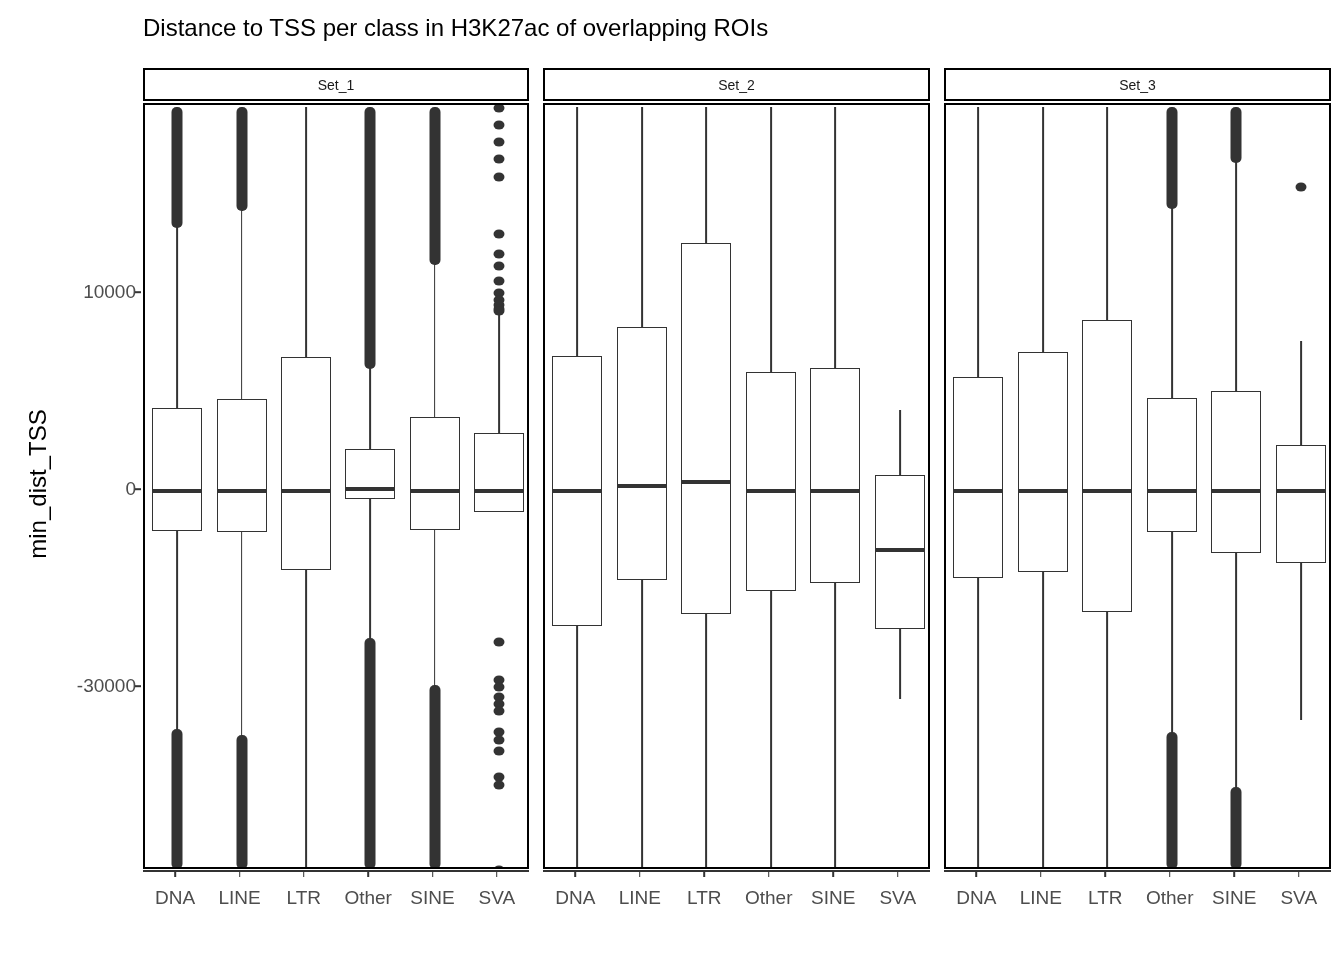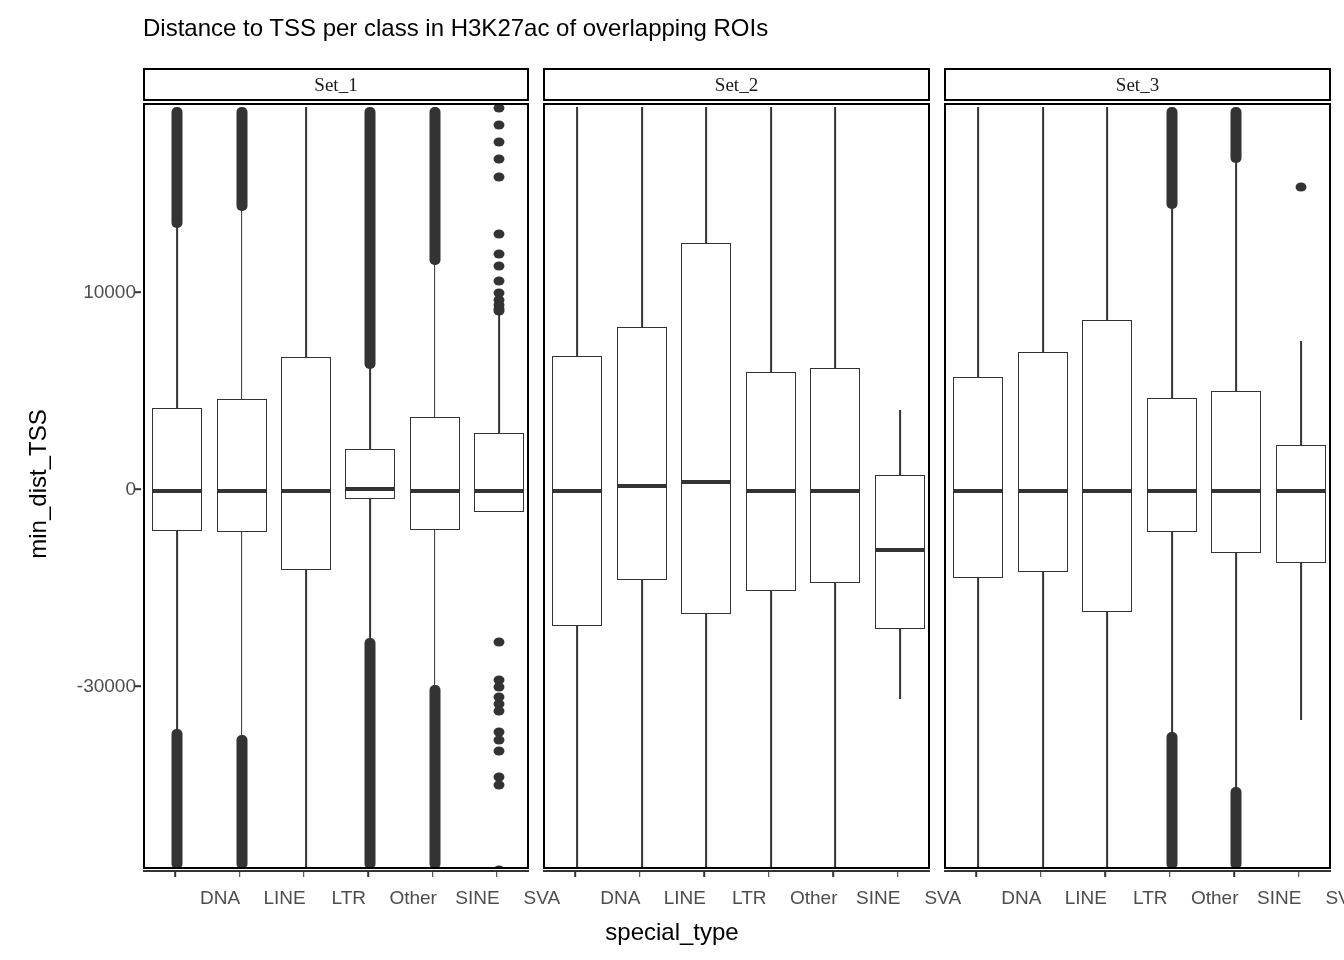--- a/index.html
+++ b/index.html
@@ -12,45 +12,44 @@
   .ylab{position:absolute;left:6px;top:0;width:40px;height:960px;}
   .ylab span{position:absolute;left:-118px;top:470px;width:300px;text-align:center;
              font-size:24px;transform:rotate(-90deg);display:block;}
   .xlab{position:absolute;left:0;top:918px;width:1344px;text-align:center;font-size:24px;}
 
   .ytick-label{position:absolute;right:0;font-size:19px;color:#4d4d4d;text-align:right;
                transform:translateY(-50%);white-space:nowrap;}
   .ytick-mark{position:absolute;width:6px;height:1.6px;background:#333;transform:translateY(-50%);}
   .xtick-mark{position:absolute;width:1.6px;height:6px;background:#333;transform:translateX(-50%);}
   .xtick-label{position:absolute;font-size:19px;color:#4d4d4d;text-align:center;
-               transform:translateX(-50%);white-space:nowrap;margin-left:45px;}
+               transform:translateX(-50%);white-space:nowrap;}
 
   .strip{position:absolute;box-sizing:border-box;border:2.2px solid #000;background:#fff;
-         display:flex;align-items:center;justify-content:center;font-size:19px;color:#1a1a1a;font-family:Liberation Serif, serif;}
+         display:flex;align-items:center;justify-content:center;font-size:14px;color:#1a1a1a;}
   .panel{position:absolute;box-sizing:border-box;border:2.2px solid #000;background:#fff;
          overflow:hidden;}
   .axisline{position:absolute;background:#333;height:1.8px;}
 
   .wh{position:absolute;width:1.8px;background:#333;transform:translateX(-50%);}
   .box{position:absolute;box-sizing:border-box;border:1.9px solid #333;background:#fff;
        transform:translateX(-50%);}
   .med{position:absolute;height:4.2px;background:#333;transform:translateX(-50%);}
   .out{position:absolute;width:11px;height:9px;border-radius:50%;background:#333;
        transform:translate(-50%,-50%);}
   .outcol{position:absolute;width:11px;background:#333;transform:translateX(-50%);border-radius:5px;}
 </style>
 </head>
 <body>
 
 <div id="root">
   <div class="title">Distance to TSS per class in H3K27ac of overlapping ROIs</div>
   <div class="ylab">
       <span>min_dist_TSS</span>
     </div>
-  <div class="xlab">special_type</div>
   <div id="plot">
       <div class="ytick-label" style="top: 292px; right: 1208px;">10000</div>
       <div class="ytick-mark" style="top: 292px; left: 135px;"></div>
       <div class="ytick-label" style="top: 489px; right: 1208px;">0</div>
       <div class="ytick-mark" style="top: 489px; left: 135px;"></div>
       <div class="ytick-label" style="top: 686px; right: 1208px;">-30000</div>
       <div class="ytick-mark" style="top: 686px; left: 135px;"></div>
       <div class="strip" style="left: 143px; top: 68px; width: 386px; height: 33px;">
         <div>Set_1</div>
       </div>

